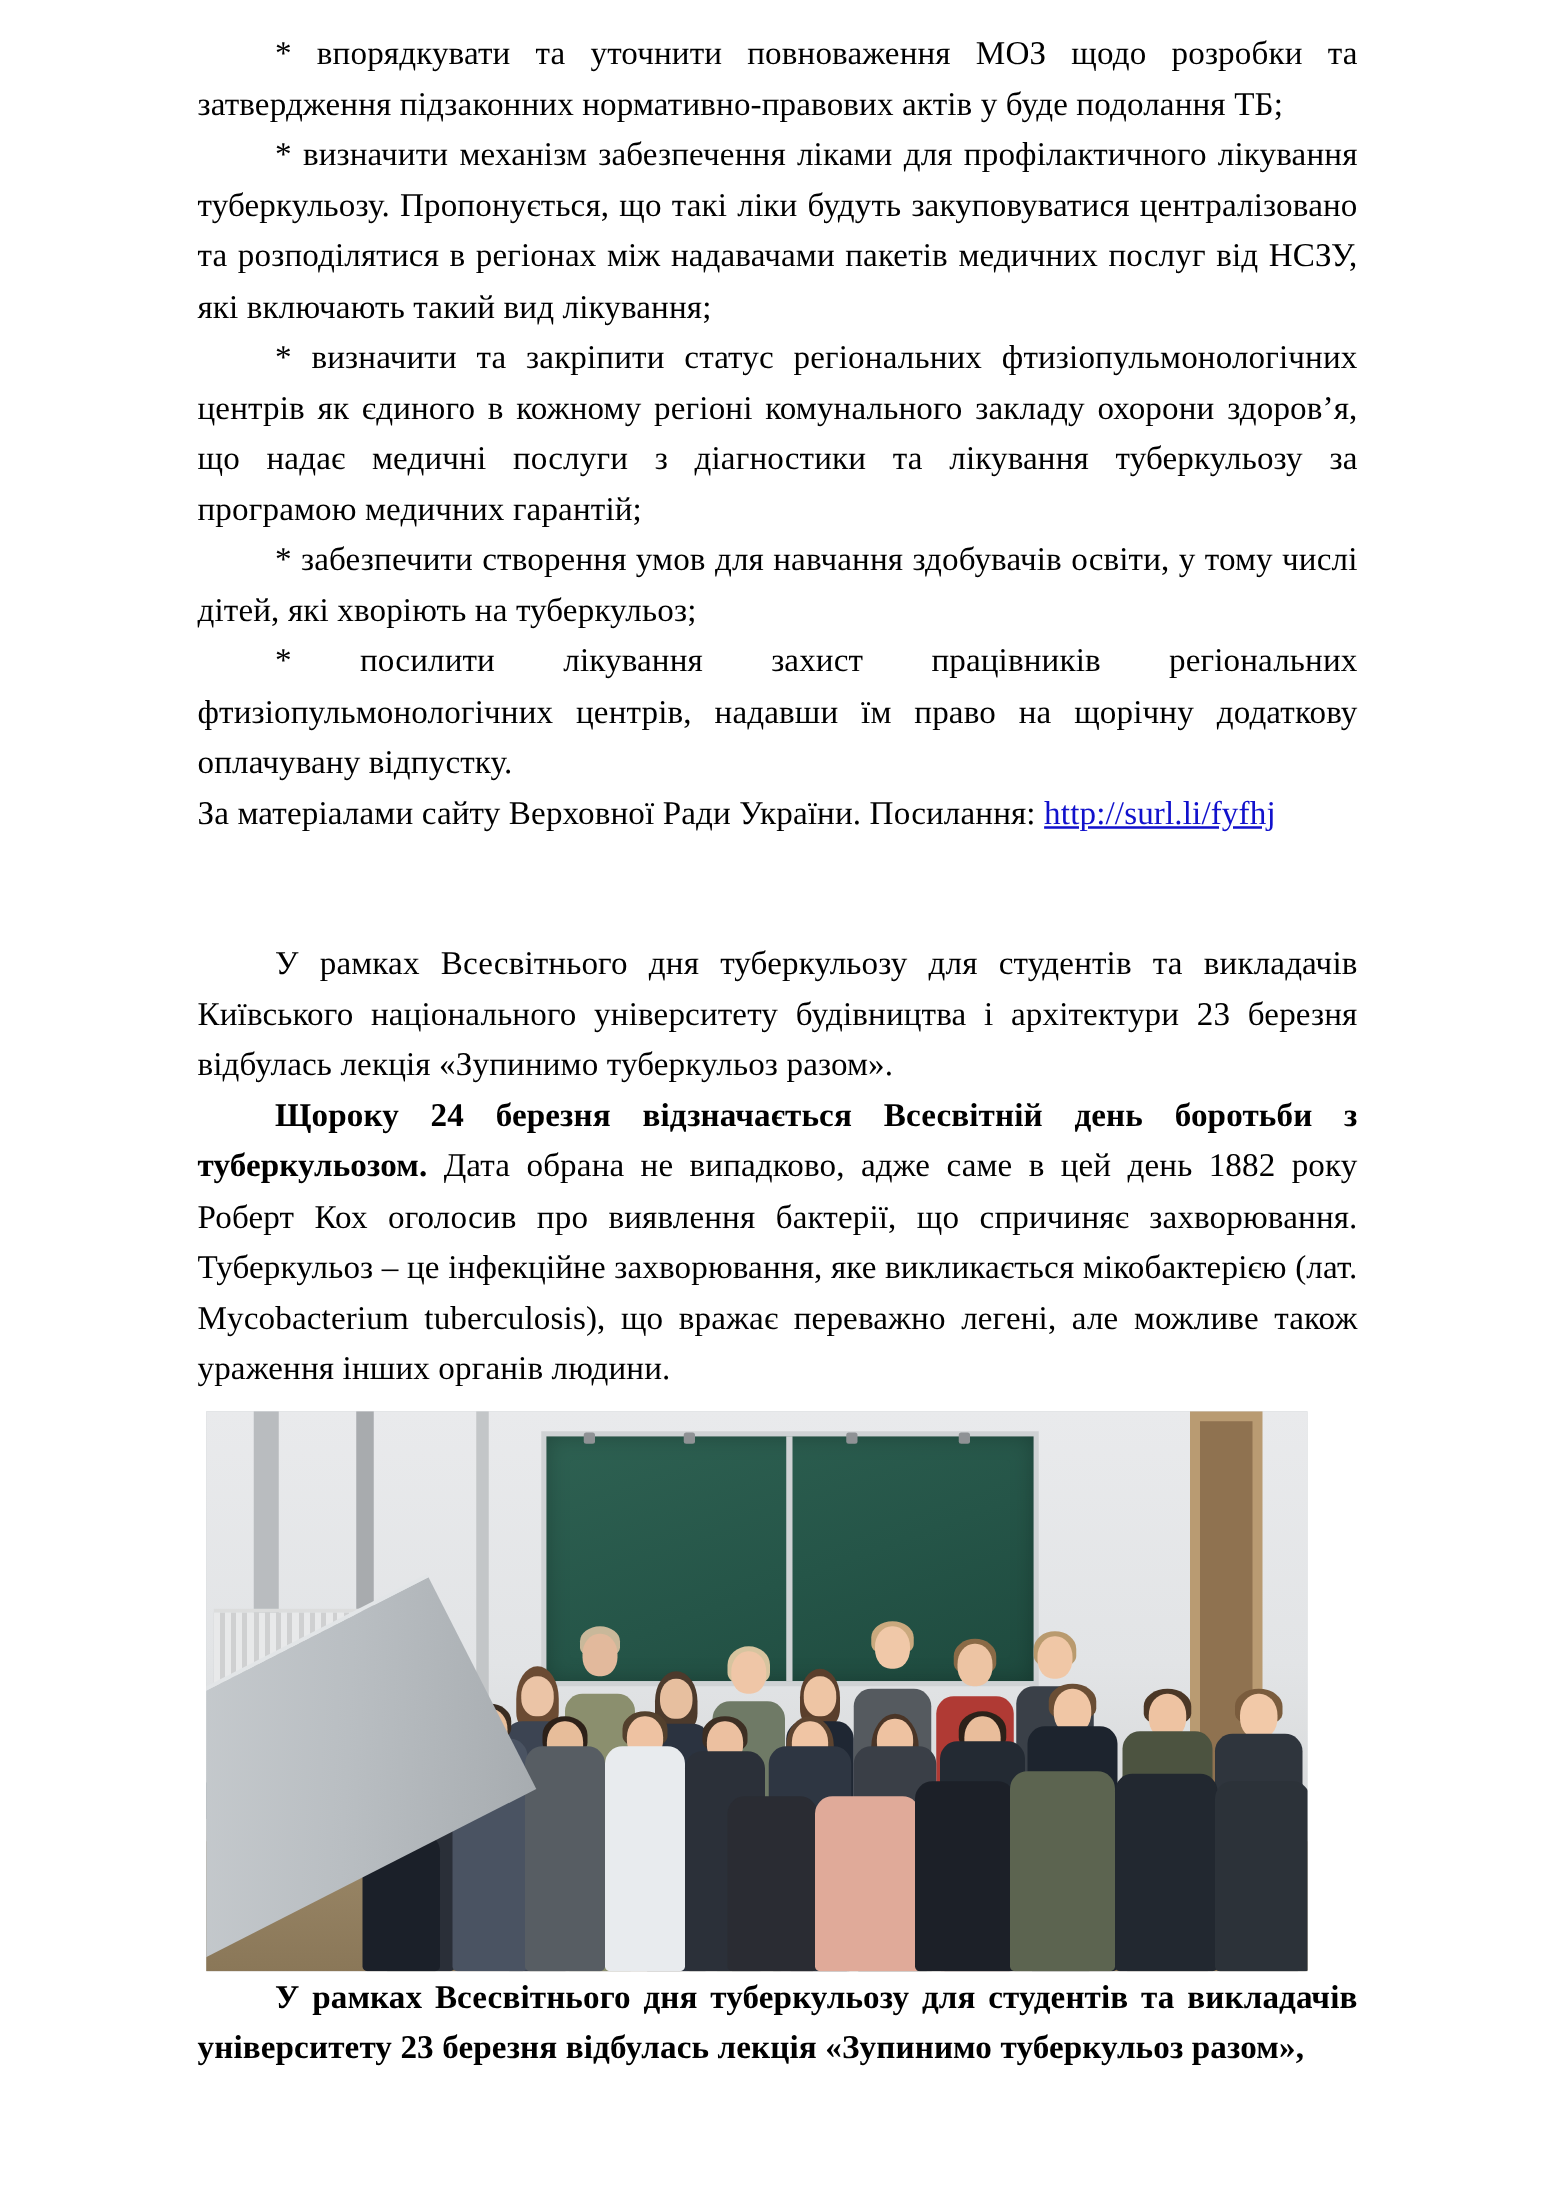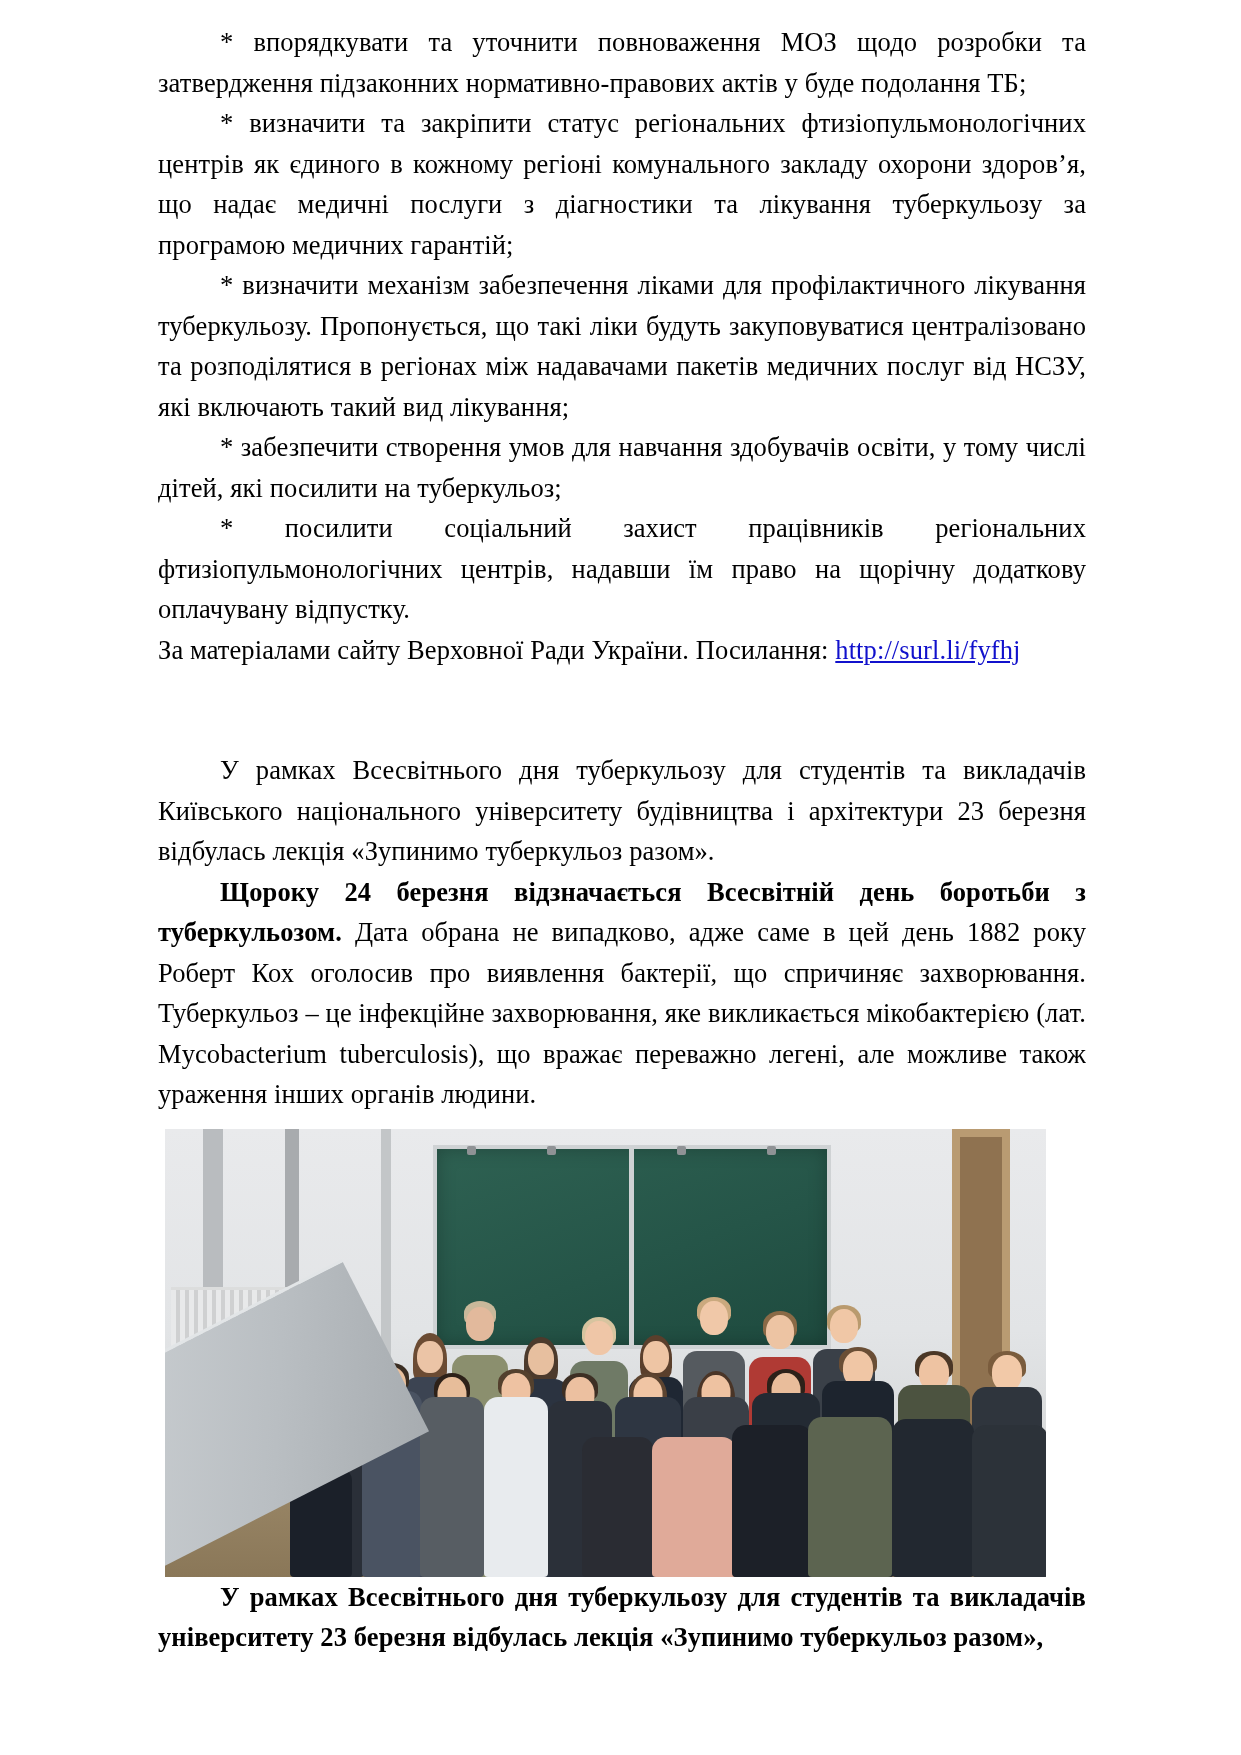--- a/index.html
+++ b/index.html
@@ -174,24 +174,24 @@
     margin-top: 26px;
   }
 </style>
 </head>
 <body>
 
 <div class="page">
   <div class="content">
 
     <p class="body">* впорядкувати та уточнити повноваження МОЗ щодо розробки та затвердження підзаконних нормативно-правових актів у буде подолання ТБ;</p>
+    <p class="body">* визначити механізм забезпечення ліками для профілактичного лікування туберкульозу. Пропонується, що такі ліки будуть закуповуватися централізовано та розподілятися в регіонах між надавачами пакетів медичних послуг від НСЗУ, які включають такий вид лікування;</p>
     <p class="body">* визначити та закріпити статус регіональних фтизіопульмонологічних центрів як єдиного в кожному регіоні комунального закладу охорони здоров’я, що надає медичні послуги з діагностики та лікування туберкульозу за програмою медичних гарантій;</p>
-    <p class="body">* визначити механізм забезпечення ліками для профілактичного лікування туберкульозу. Пропонується, що такі ліки будуть закуповуватися централізовано та розподілятися в регіонах між надавачами пакетів медичних послуг від НСЗУ, які включають такий вид лікування;</p>
-    <p class="body">* забезпечити створення умов для навчання здобувачів освіти, у тому числі дітей, які посилити на туберкульоз;</p>
-    <p class="body">* посилити соціальний захист працівників регіональних фтизіопульмонологічних центрів, надавши їм право на щорічну додаткову оплачувану відпустку.</p>
+    <p class="body">* забезпечити створення умов для навчання здобувачів освіти, у тому числі дітей, які хворіють на туберкульоз;</p>
+    <p class="body">* посилити лікування захист працівників регіональних фтизіопульмонологічних центрів, надавши їм право на щорічну додаткову оплачувану відпустку.</p>
 
     <p class="body noindent lastline-left"><span>За матеріалами сайту Верховної Ради України. Посилання: </span><a class="link" href="#">http://surl.li/fyfhj</a></p>
 
     <div class="spacer-after-link"></div>
 
 
     <div class="spacer-after-heading"></div>
 
     <p class="body">У рамках Всесвітнього дня туберкульозу для студентів та викладачів Київського національного університету будівництва і архітектури 23 березня відбулась лекція «Зупинимо туберкульоз разом».</p>
 

